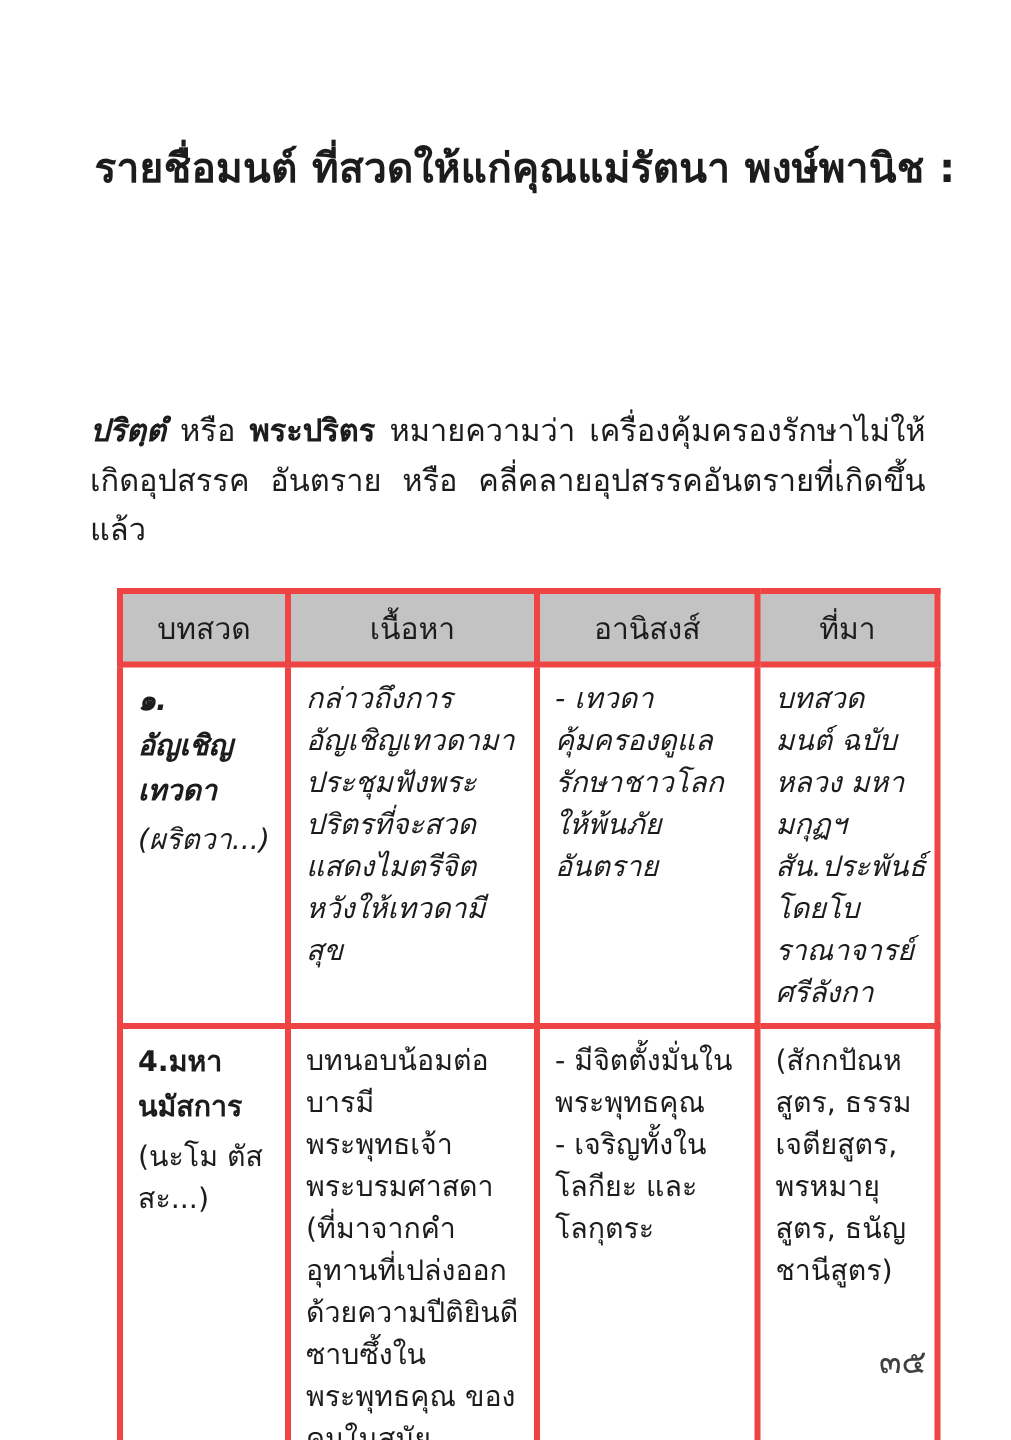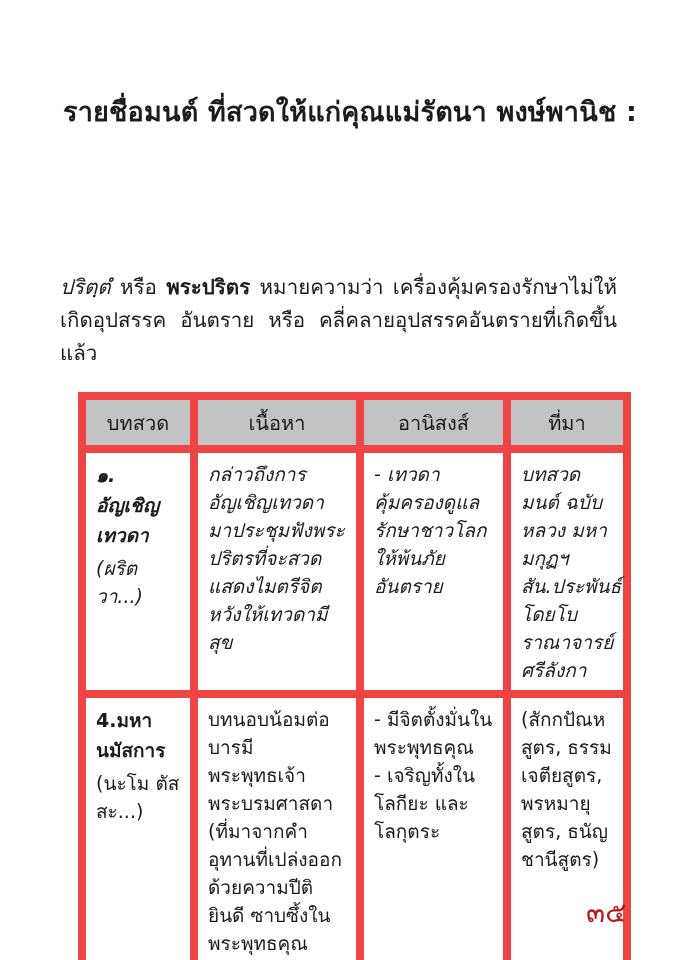--- a/index.html
+++ b/index.html
@@ -16,31 +16,31 @@
     font-size:27px;font-weight:700;letter-spacing:0.2px;text-align:center;
   }
   .intro{
     position:absolute;left:60px;top:136px;width:557px;
     font-size:20.5px;line-height:32px;text-align:justify;
   }
   .definition{
     position:absolute;left:60px;top:250px;width:557px;
     font-size:20.5px;line-height:33px;text-align:justify;
   }
-  .term-pali{font-weight:400;font-style:italic;}
+  .term-pali{font-weight:700;font-style:italic;}
   .term-thai{font-weight:700;}
 
   table.chant-table{
     position:absolute;left:78px;top:392px;width:545px;
     border-collapse:collapse;table-layout:fixed;
     font-size:19px;line-height:28px;
     border:3px solid #111111;
   }
   .chant-table th,.chant-table td{
-    border:8px solid #ef4444;
+    border:4px solid #ef4444;
     vertical-align:top;
     padding:7px 9px 6px 10px;
     text-align:left;
   }
   .chant-table th{
     background:#c3c3c3;
     font-weight:400;
     text-align:center;
     font-size:20px;
     padding:9px 4px 8px 4px;
@@ -50,21 +50,21 @@
   .col-benefit{width:147px;}
   .col-source{width:120px;}
   tr.row-1 td{height:140px;font-style:italic;}
   tr.row-2 td{height:238px;}
   .cell-content{text-align:justify;border-radius:24px;}
   .chant-name{font-weight:700;line-height:30px;}
   .chant-sub{margin-top:4px;}
   .benefit-line{margin:0 0 0 0;}
   .page-number{
     position:absolute;left:586px;top:890px;
-    font-size:28px;color:#b91c1c;
+    font-size:22px;color:#404040;
   }
 </style>
 </head>
 <body>
 
 <div class="page">
 
   <h1 class="title">รายชื่อมนต์ ที่สวดให้แก่คุณแม่รัตนา พงษ์พานิช :</h1>
 
 

